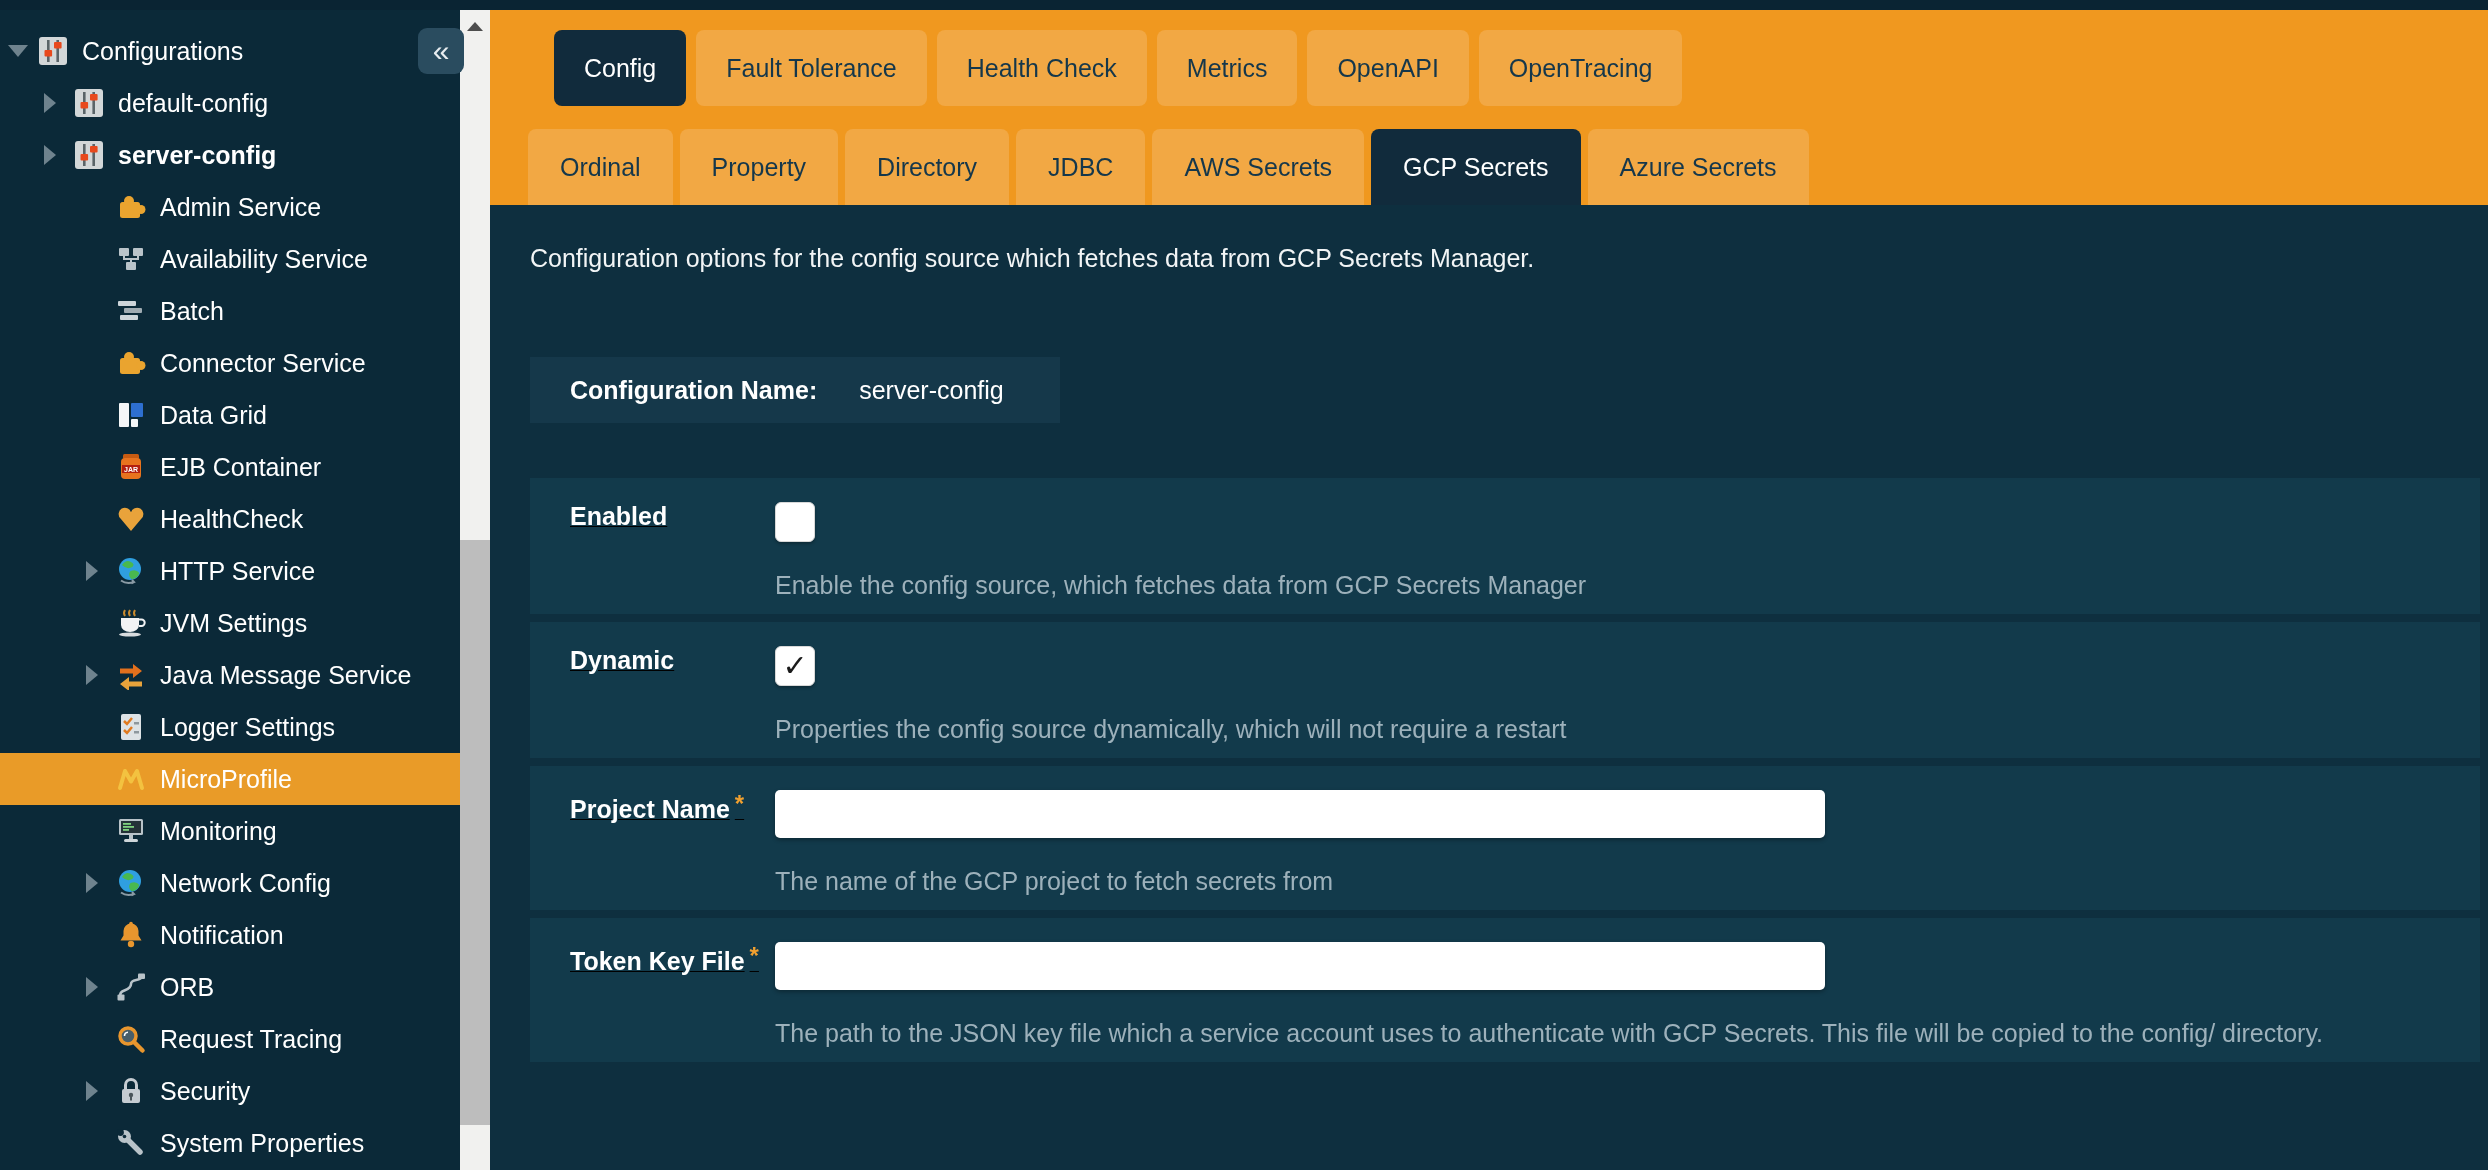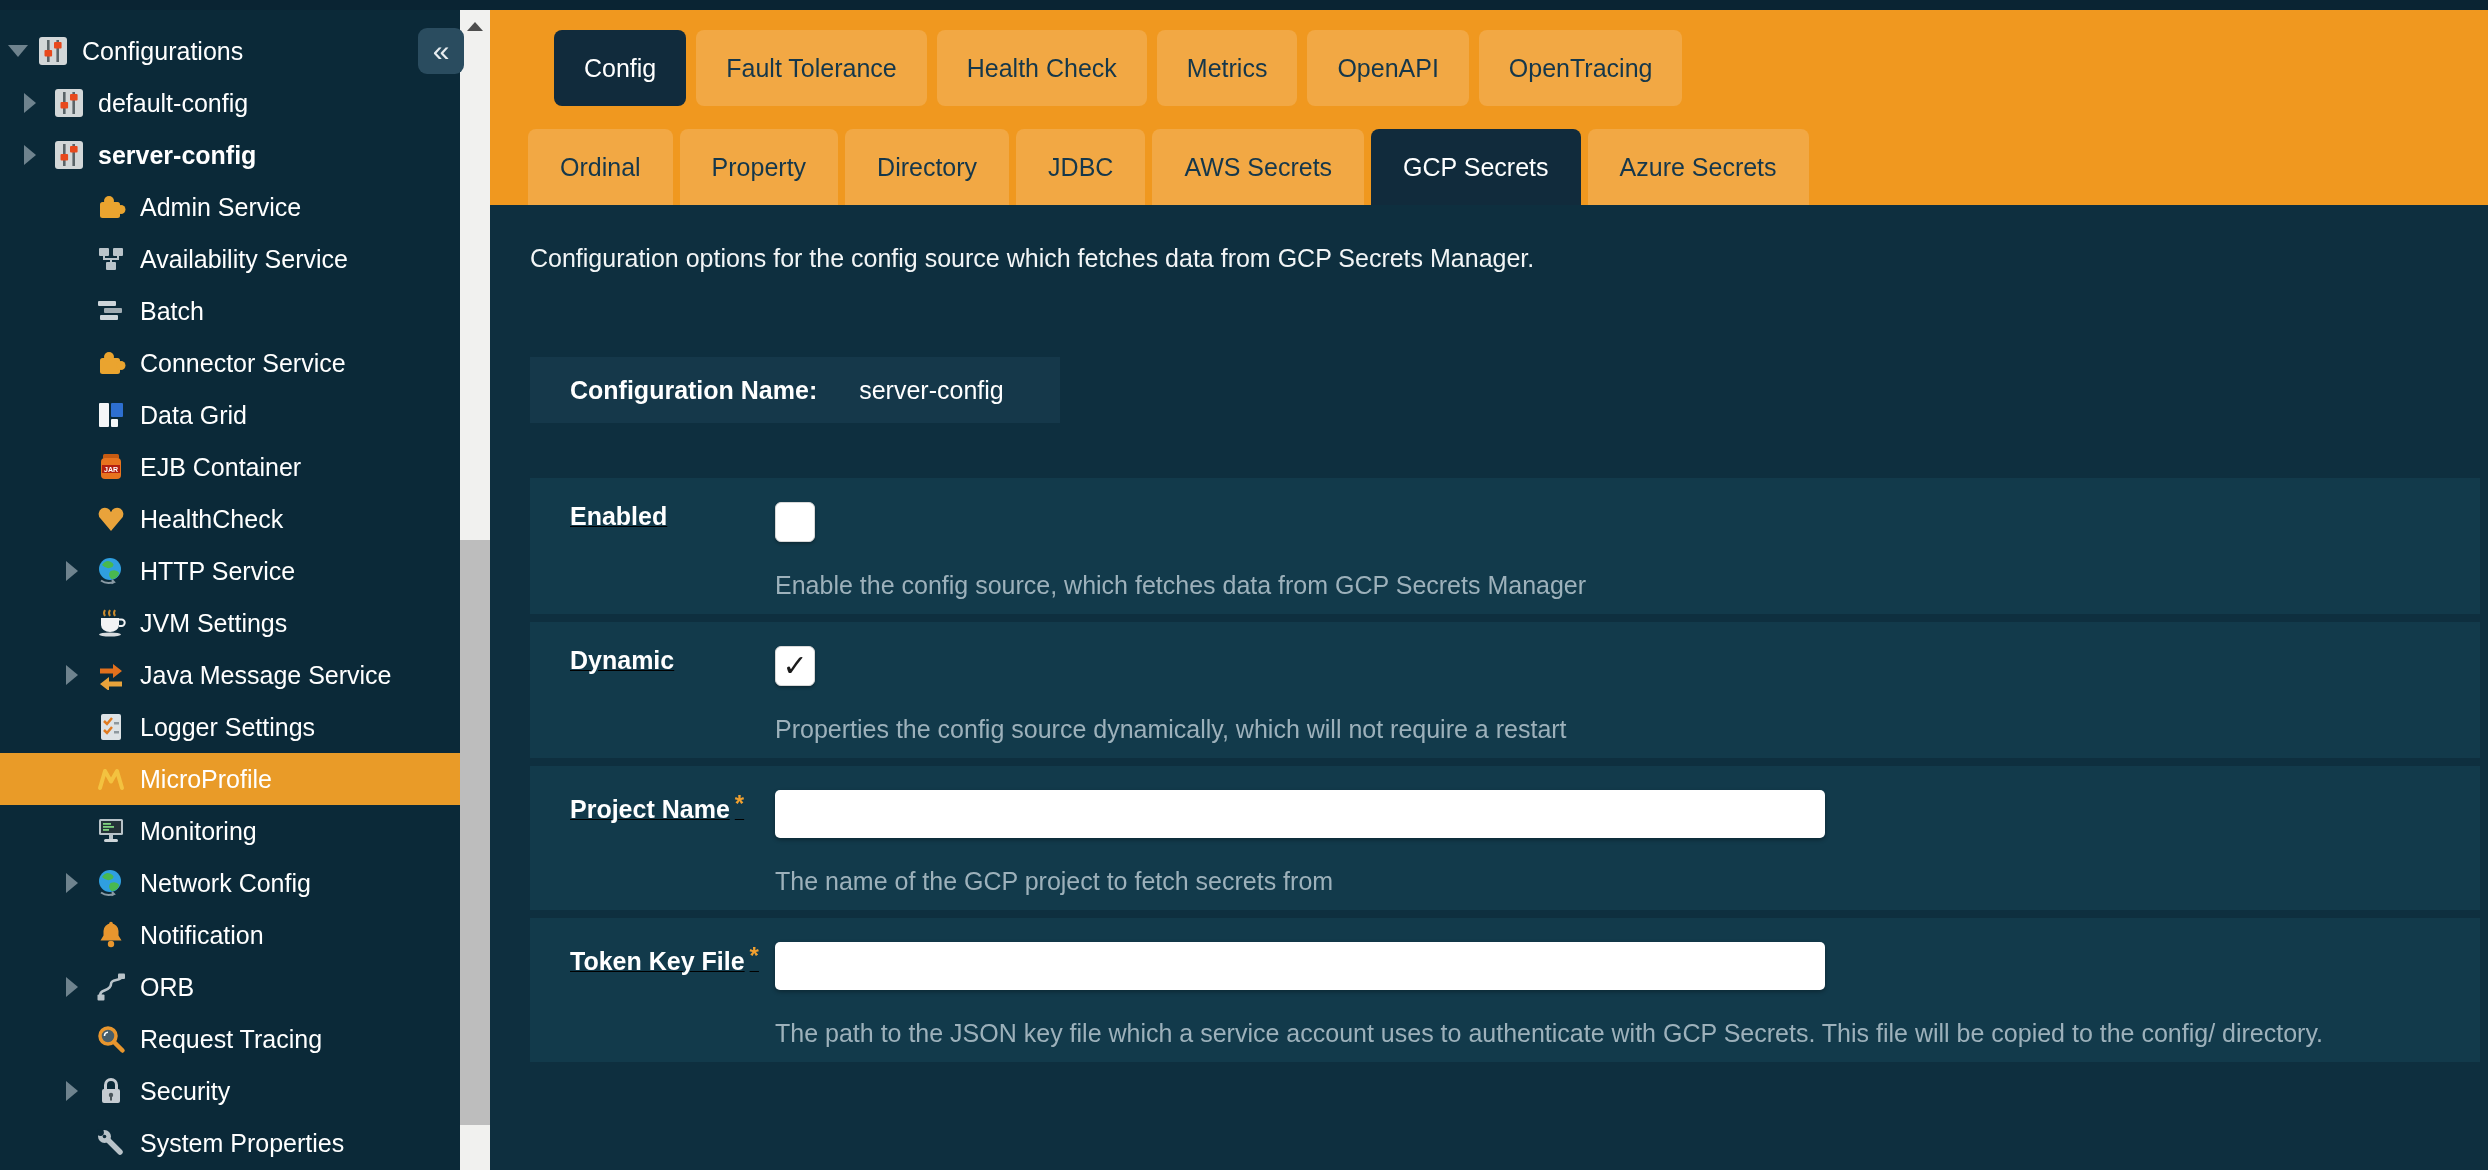--- a/index.html
+++ b/index.html
@@ -9,22 +9,22 @@
     -webkit-font-smoothing:antialiased;
   }
   
   #topstrip{position:absolute;left:0;top:0;width:2488px;height:10px;background:#0a2433;}
 
   
   #sidebar{position:absolute;left:0;top:10px;width:460px;height:1160px;background:#0b2938;
            padding-top:15px;box-sizing:border-box;overflow:hidden;}
   .side-item{height:52px;display:flex;align-items:center;cursor:pointer;white-space:nowrap;}
   .side-item.lvl1{padding-left:8px;}
-  .side-item.lvl2{padding-left:24px;text-align:right;}
-  .side-item.lvl3{padding-left:66px;}
+  .side-item.lvl2{padding-left:44px;text-align:right;}
+  .side-item.lvl3{padding-left:86px;}
   .side-item.selected{background:#e99b28;}
   .exp{width:30px;flex:none;display:flex;align-items:center;justify-content:flex-start;}
   .tri-down{width:0;height:0;border-left:10px solid transparent;border-right:10px solid transparent;border-top:12px solid #6f838e;}
   .tri-right{width:0;height:0;border-top:10px solid transparent;border-bottom:10px solid transparent;border-left:12px solid #6f838e;}
   .side-icon{width:30px;height:30px;margin-right:14px;flex:none;display:flex;align-items:center;justify-content:center;}
   .side-icon svg{width:30px;height:30px;display:block;}
   .side-label{color:#ffffff;font-size:25px;}
   .side-label.bold{font-weight:bold;}
 
   

